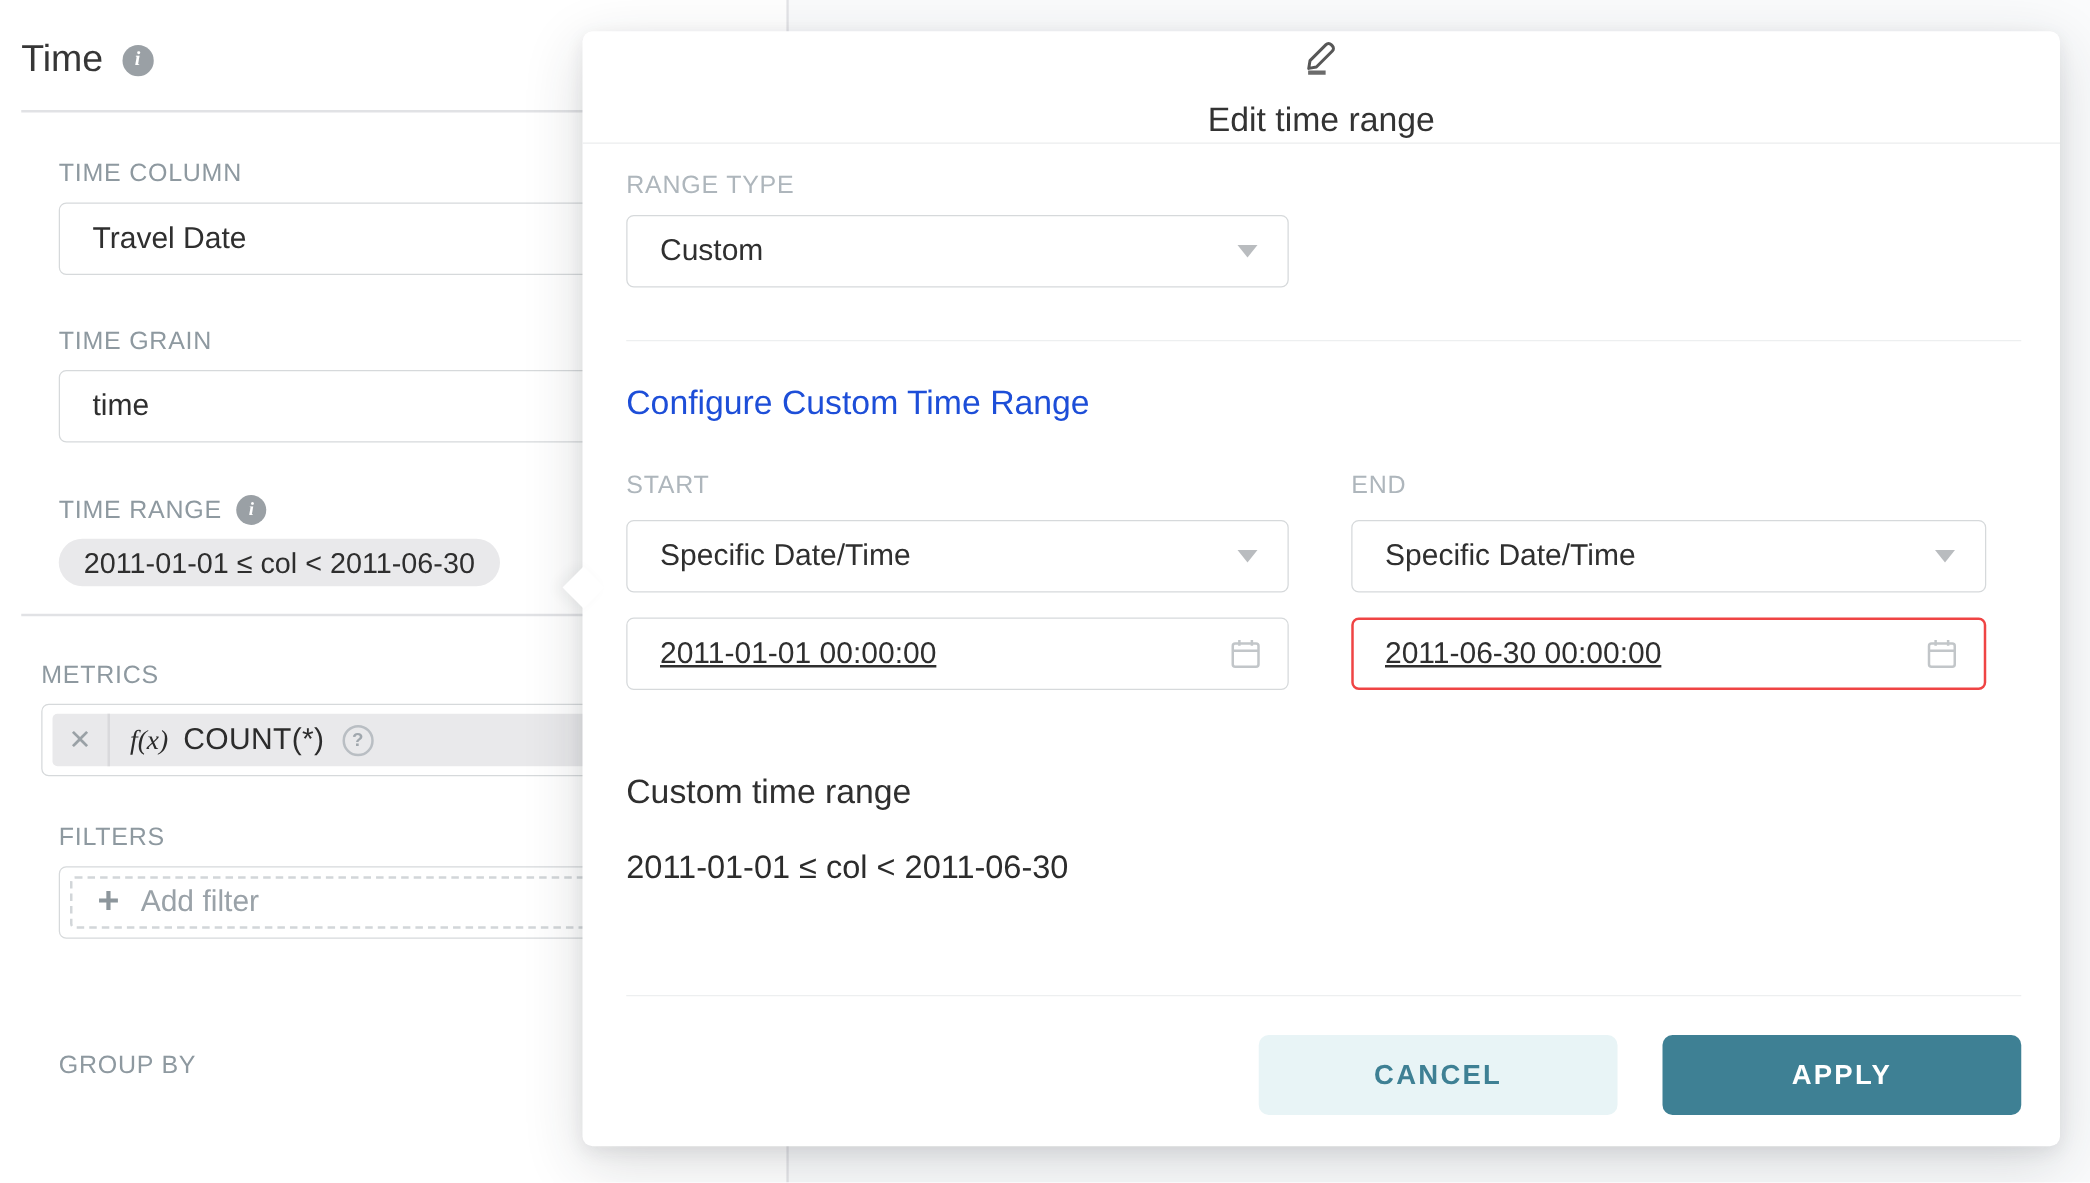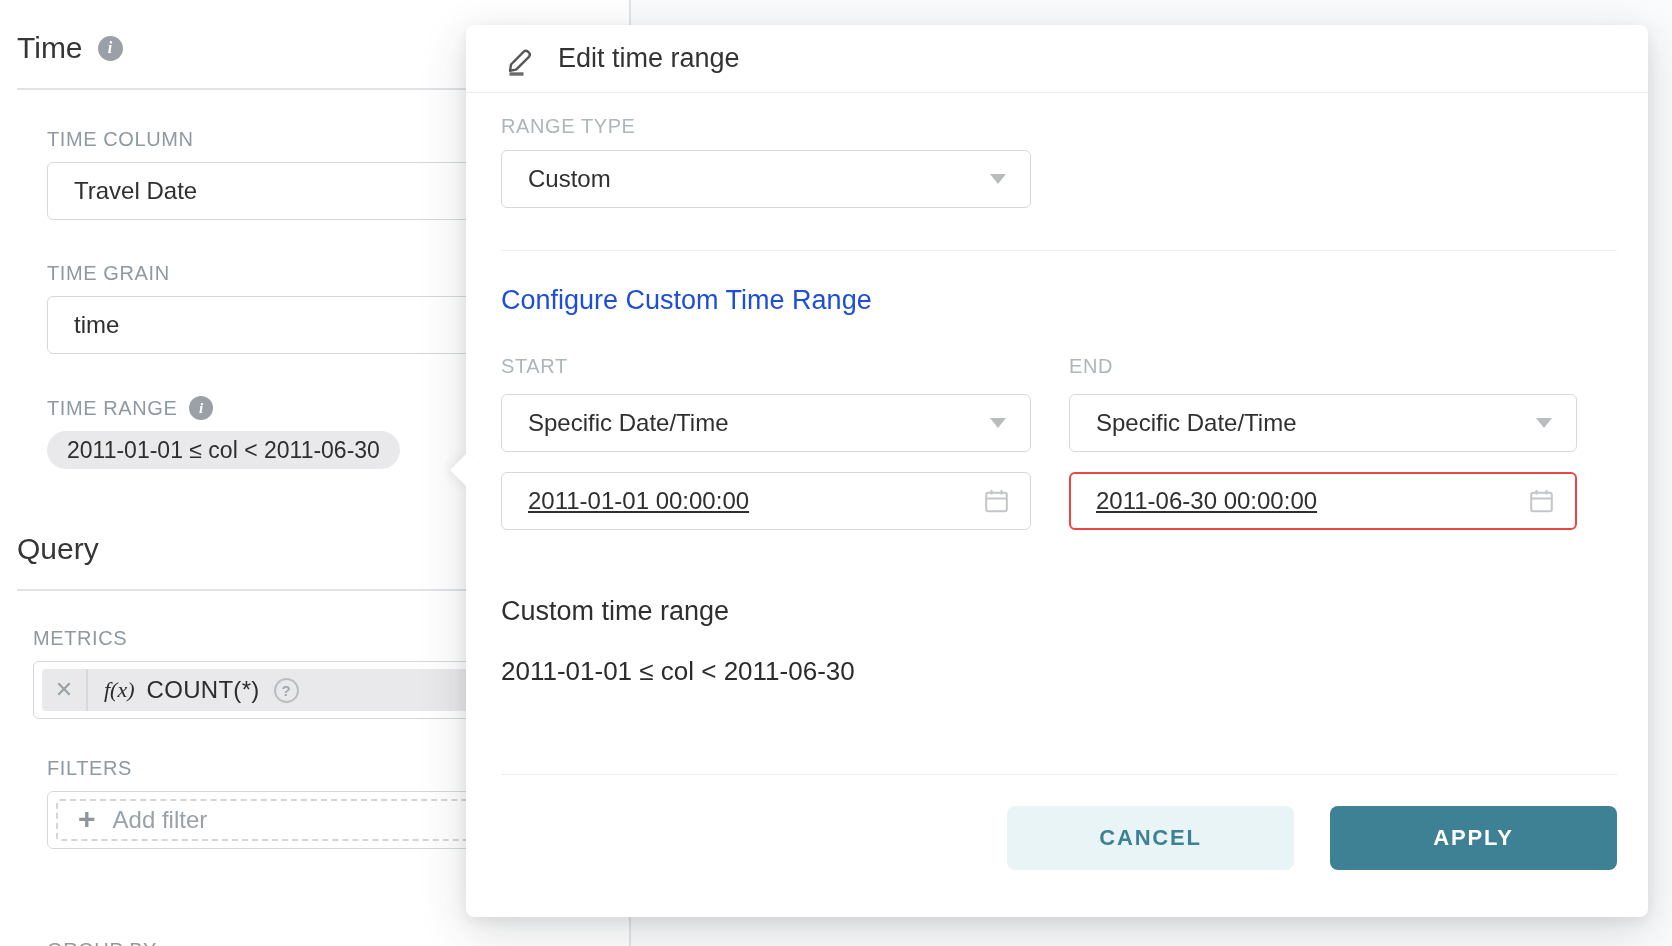--- a/index.html
+++ b/index.html
@@ -59,33 +59,33 @@
 
   .groupby-lbl { margin-left:30px; margin-top:90px; }
 
   
   .modal { position:absolute; left:466px; top:25px; width:1182px; height:892px;
     background:#fff; border-radius:8px;
     box-shadow:0 4px 14px rgba(40,44,52,.08), 0 14px 48px rgba(40,44,52,.16); }
   .arrow { position:absolute; left:-11px; top:433px; width:24px; height:24px; background:#fff;
     transform:rotate(45deg); box-shadow:-4px 4px 10px rgba(40,44,52,.06); }
 
-  .modal-header { height:68px; display:flex; align-items:center; gap:20px;
-    padding:0 36px; border-bottom:1px solid #ebedee; }
+  .modal-header { height:90px; display:flex; align-items:center; gap:20px;
+    padding:0 36px; border-bottom:1px solid #ebedee;flex-direction:column; }
   .modal-title { font-size:27px; color:#333; font-weight:500; }
 
   .modal-body { padding:0 31px 0 35px; position:relative; }
   .m-lbl { font-size:20px; letter-spacing:.6px; color:#aeb6bc; line-height:22px; }
   .rangetype-lbl { margin-top:22px; }
   .rangetype-select { width:530px; margin-top:13px; }
   .divider { height:1px; background:#edeff0; }
   .div1 { margin-top:42px; }
   .cfg-heading { margin-top:32px; font-size:27px; color:#1d4ed8; font-weight:400; line-height:34px; }
 
-  .cols { display:flex; margin-top:38px; gap:38px; }
+  .cols { display:flex; margin-top:38px; gap:50px; }
   .col-start { width:530px; flex:0 0 auto; }
   .col-end   { width:508px; flex:0 0 auto; }
   .col .select { margin-top:17px; }
   .date-input { margin-top:20px; padding-right:70px;text-decoration:underline; }
   .date-input.focused { border:2px solid #ef4444; padding-left:25px; }
   .cal-icon { position:absolute; right:20px; top:50%; transform:translateY(-50%); display:flex; }
 
   .actual-heading { margin-top:64px; font-size:27px; color:#2f2f2f; font-weight:400; line-height:34px; }
   .actual-value { margin-top:28px; font-size:26px; color:#2c2c2c; line-height:30px; }
   .div2 { margin-top:88px; }
@@ -128,23 +128,20 @@
     </div>
 
     <div class="field" style="margin-top:42px;">
       <div class="lbl">
         <span>TIME RANGE</span>
         <span class="info-icon">i</span>
       </div>
       <div class="pill">2011-01-01 ≤ col &lt; 2011-06-30</div>
     </div>
 
-    <div class="sec-title-row" style="margin-top:62px;">
-      <div class="sec-title">Query</div>
-    </div>
     <div class="sec-hr"></div>
 
     <div class="field" style="margin-top:36px;margin-left:16px;">
       <div class="lbl">METRICS</div>
       <div class="metric-box">
         <div class="chip">
           <span class="chip-x">✕</span>
           <span class="chip-fx">f(x)</span>
           <span class="chip-name">COUNT(*)</span>
           <span class="chip-help">?</span>

